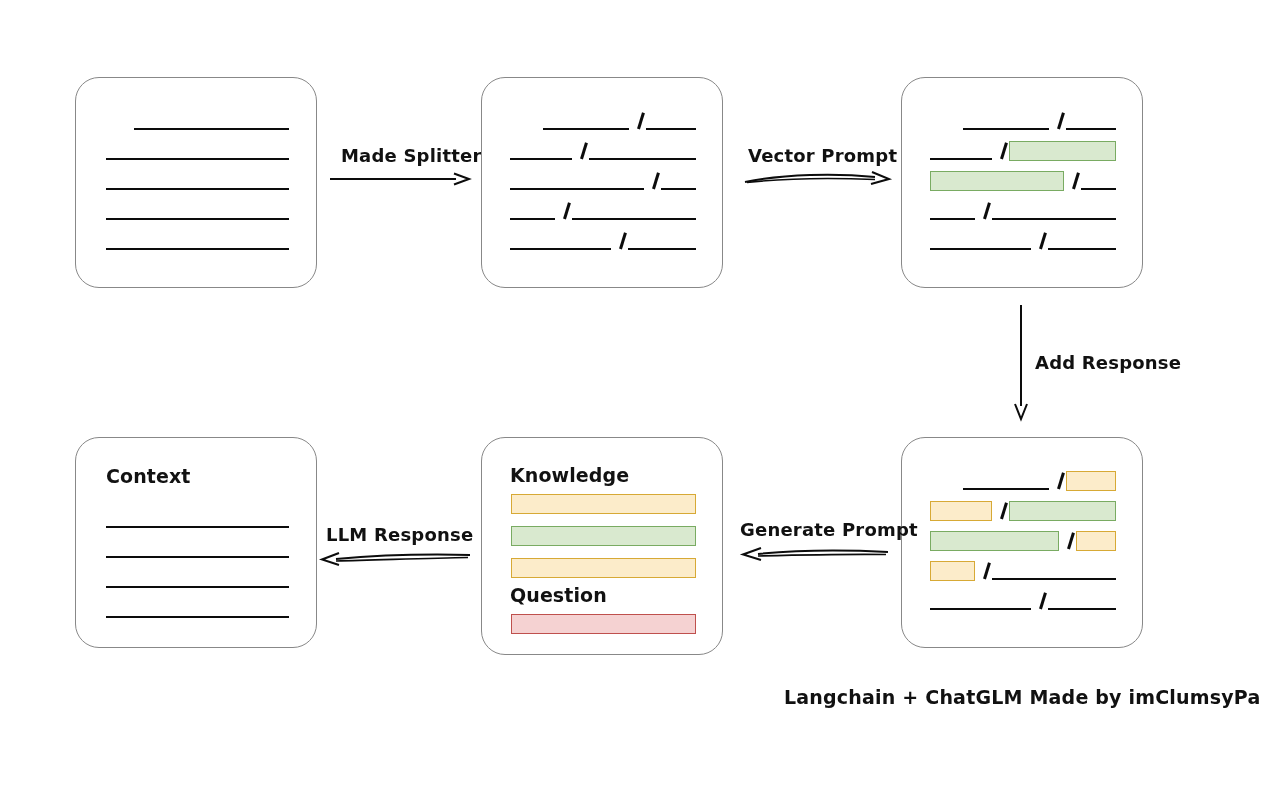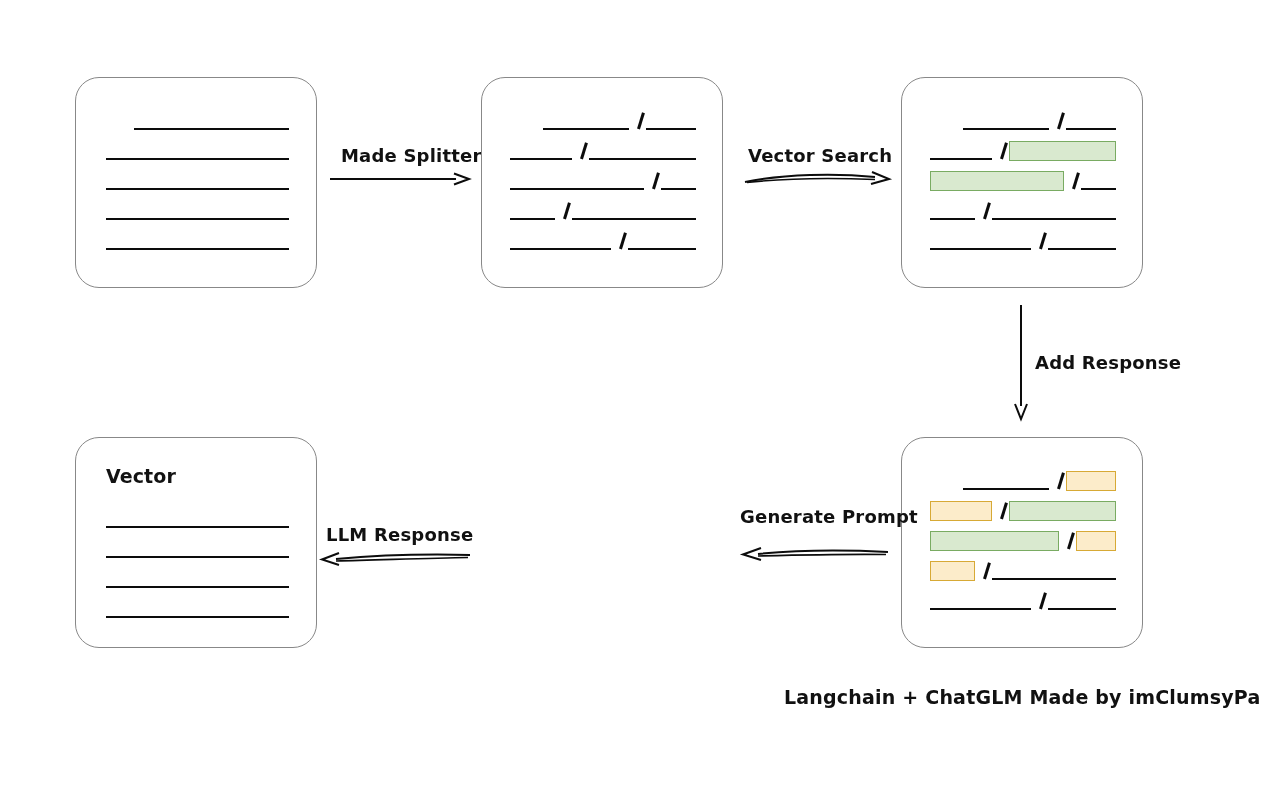--- a/index.html
+++ b/index.html
@@ -174,21 +174,21 @@
       <div class="seg slash"></div>
       <div class="seg line" style="flex:1 1 auto;"></div>
     </div>
     <div class="row" style="left:28px; top:150px; width:186px;">
       <div class="seg line" style="flex:1 1 auto;"></div>
       <div class="seg slash"></div>
       <div class="seg line" style="flex:0 0 68px;"></div>
     </div>
   </div>
 
-  <div class="arrow-label" style="left:748px; top:145px;">Vector Search</div>
+  <div class="arrow-label" style="left:748px; top:145px;">Vector Prompt</div>
   <div class="arrow" style="left:745px; top:170px; width:145px; height:18px;">
     <svg width="145" height="18" viewBox="0 0 145 18">
       <path d="M0,12 C40,4 90,3 130,7" stroke="#0c0c0c" stroke-width="2" fill="none"></path>
       <path d="M2,12.5 C42,8 92,8 130,9.5" stroke="#0c0c0c" stroke-width="1.6" fill="none"></path>
       <path d="M127,2 L144,9 L126,14" stroke="#0c0c0c" stroke-width="2" fill="none" stroke-linejoin="miter"></path>
     </svg>
   </div>
 
   <div class="card" style="left:901px; top:77px; width:242px; height:211px;">
     <div class="row" style="left:28px; top:30px; width:186px;">
@@ -249,41 +249,49 @@
       <div class="seg slash"></div>
       <div class="seg line" style="flex:1 1 auto;"></div>
     </div>
     <div class="row" style="left:28px; top:150px; width:186px;">
       <div class="seg line" style="flex:1 1 auto;"></div>
       <div class="seg slash"></div>
       <div class="seg line" style="flex:0 0 68px;"></div>
     </div>
   </div>
 
-  <div class="arrow-label" style="left:740px; top:506px;">Generate Prompt</div>
+  <div class="arrow-label" style="left:740px; top:519px;">Generate Prompt</div>
   <div class="arrow" style="left:740px; top:545px; width:148px; height:18px;">
     <svg width="148" height="18" viewBox="0 0 148 18">
       <path d="M148,7 C108,5 58,5 18,9" stroke="#0c0c0c" stroke-width="2" fill="none"></path>
       <path d="M146,9.5 C108,9 58,10 18,11" stroke="#0c0c0c" stroke-width="1.6" fill="none"></path>
       <path d="M21,3 L3,9.5 L21,15" stroke="#0c0c0c" stroke-width="2" fill="none" stroke-linejoin="miter"></path>
     </svg>
   </div>
 
+  <div class="card" style="left:481px; top:437px; width:242px; height:218px;">
+    <div class="card-title" style="left:28px; top:26px;">Knowledge</div>
+    <div class="bar chip-yellow" style="left:29px; top:56px; width:185px;"></div>
+    <div class="bar chip-green" style="left:29px; top:88px; width:185px;"></div>
+    <div class="bar chip-yellow" style="left:29px; top:120px; width:185px;"></div>
+    <div class="card-title" style="left:28px; top:146px;">Question</div>
+    <div class="bar chip-red" style="left:29px; top:176px; width:185px;"></div>
+  </div>
 
   <div class="arrow-label" style="left:326px; top:524px;">LLM Response</div>
   <div class="arrow" style="left:320px; top:550px; width:150px; height:18px;">
     <svg width="150" height="18" viewBox="0 0 150 18">
       <path d="M150,5 C110,4 60,5 16,9" stroke="#0c0c0c" stroke-width="2" fill="none"></path>
       <path d="M148,7.5 C110,8 60,10 16,11" stroke="#0c0c0c" stroke-width="1.6" fill="none"></path>
       <path d="M19,3 L2,9.5 L19,15" stroke="#0c0c0c" stroke-width="2" fill="none" stroke-linejoin="miter"></path>
     </svg>
   </div>
 
   <div class="card" style="left:75px; top:437px; width:242px; height:211px;">
-    <div class="card-title" style="left:30px; top:27px;">Vector</div>
+    <div class="card-title" style="left:30px; top:27px;">Context</div>
     <div class="row" style="left:30px; top:68px; width:183px;">
       <div class="seg line" style="flex:1 1 auto;"></div>
     </div>
     <div class="row" style="left:30px; top:98px; width:183px;">
       <div class="seg line" style="flex:1 1 auto;"></div>
     </div>
     <div class="row" style="left:30px; top:128px; width:183px;">
       <div class="seg line" style="flex:1 1 auto;"></div>
     </div>
     <div class="row" style="left:30px; top:158px; width:183px;">

